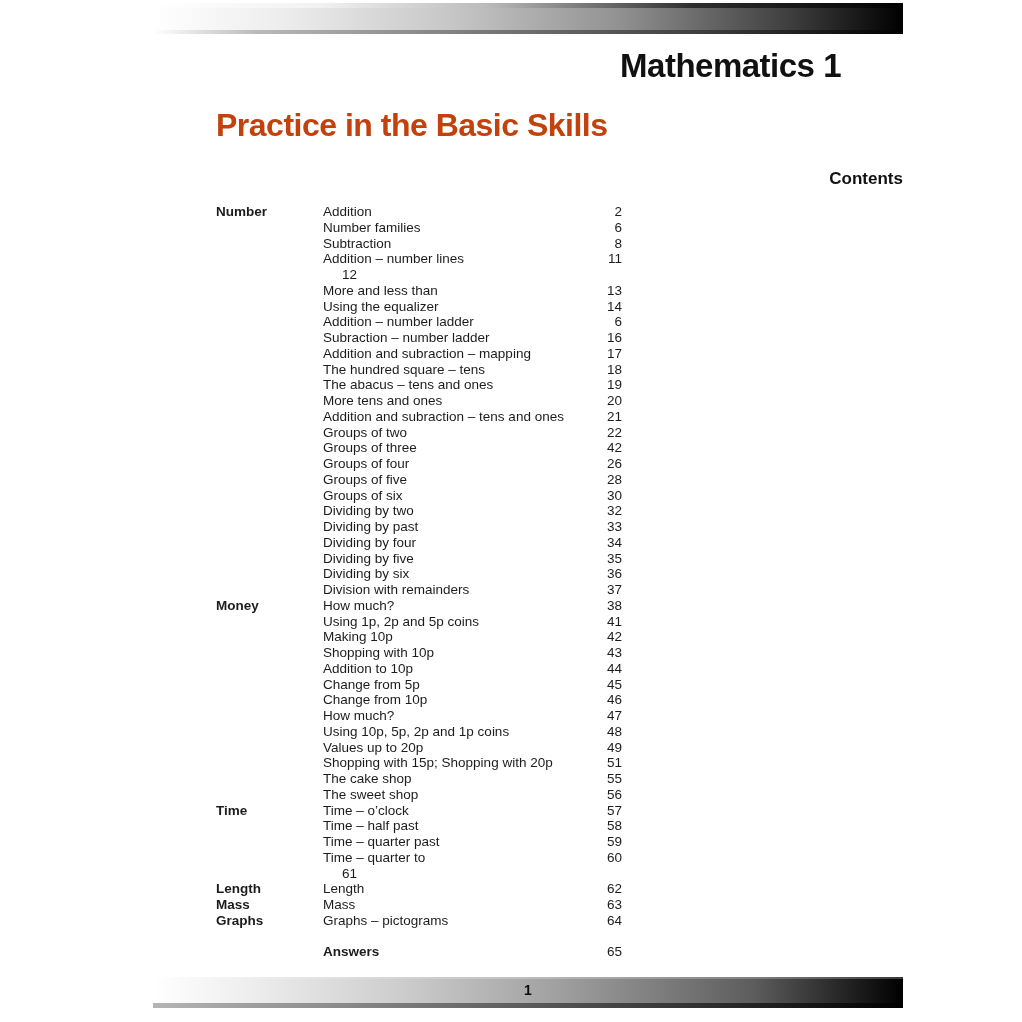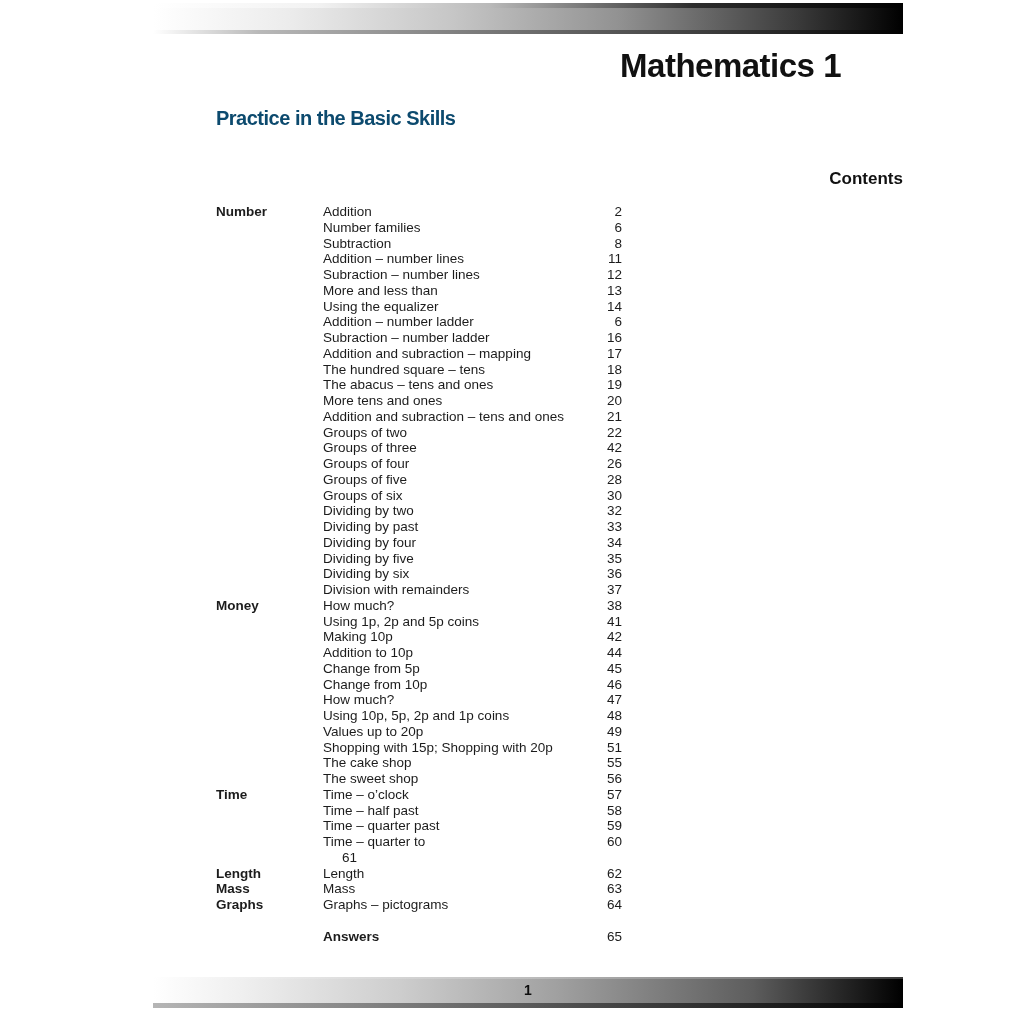--- a/index.html
+++ b/index.html
@@ -22,21 +22,21 @@
     position:absolute;left:0;right:0;top:3px;text-align:center;
     font-size:14px;font-weight:bold;color:#0e0e0e;
   }
   
   .book-title{
     position:absolute;left:137px;top:47px;width:688px;text-align:right;
     font-size:33px;font-weight:bold;letter-spacing:-0.5px;color:#111;
   }
   .series-title{
     position:absolute;left:200px;top:107px;
-    font-size:20px;font-weight:bold;letter-spacing:-0.5px;color:#0c4a6e;
+    font-size:32px;font-weight:bold;letter-spacing:-0.5px;color:#c2410c;
   }
   .contents-heading{
     position:absolute;left:137px;top:169px;width:750px;text-align:right;
     font-size:17px;font-weight:bold;color:#111;
   }
   
   .toc{position:absolute;left:200px;top:204px;width:406px;font-size:13.5px;}
   .toc-row{display:flex;line-height:15.75px;white-space:nowrap;}
   .toc-sec{width:107px;font-weight:bold;flex:0 0 auto;}
   .toc-title{flex:1 1 auto;overflow:hidden;}
@@ -78,21 +78,20 @@
     <span class="toc-title">Subtraction</span>
     <span class="toc-page">8</span>
   </div>
         <div class="toc-row">
     <span class="toc-sec"></span>
     <span class="toc-title">Addition – number lines</span>
     <span class="toc-page">11</span>
   </div>
         <div class="toc-row">
     <span class="toc-sec"></span>
-    <span class="toc-title">Subraction – number lines</span>
     <span class="toc-page">12</span>
   </div>
         <div class="toc-row">
     <span class="toc-sec"></span>
     <span class="toc-title">More and less than</span>
     <span class="toc-page">13</span>
   </div>
         <div class="toc-row">
     <span class="toc-sec"></span>
     <span class="toc-title">Using the equalizer</span>
@@ -195,20 +194,25 @@
   </div>
         <div class="toc-row">
     <span class="toc-sec"></span>
     <span class="toc-title">Using 1p, 2p and 5p coins</span>
     <span class="toc-page">41</span>
   </div>
         <div class="toc-row">
     <span class="toc-sec"></span>
     <span class="toc-title">Making 10p</span>
     <span class="toc-page">42</span>
+  </div>
+        <div class="toc-row">
+    <span class="toc-sec"></span>
+    <span class="toc-title">Shopping with 10p</span>
+    <span class="toc-page">43</span>
   </div>
         <div class="toc-row">
     <span class="toc-sec"></span>
     <span class="toc-title">Addition to 10p</span>
     <span class="toc-page">44</span>
   </div>
         <div class="toc-row">
     <span class="toc-sec"></span>
     <span class="toc-title">Change from 5p</span>
     <span class="toc-page">45</span>

